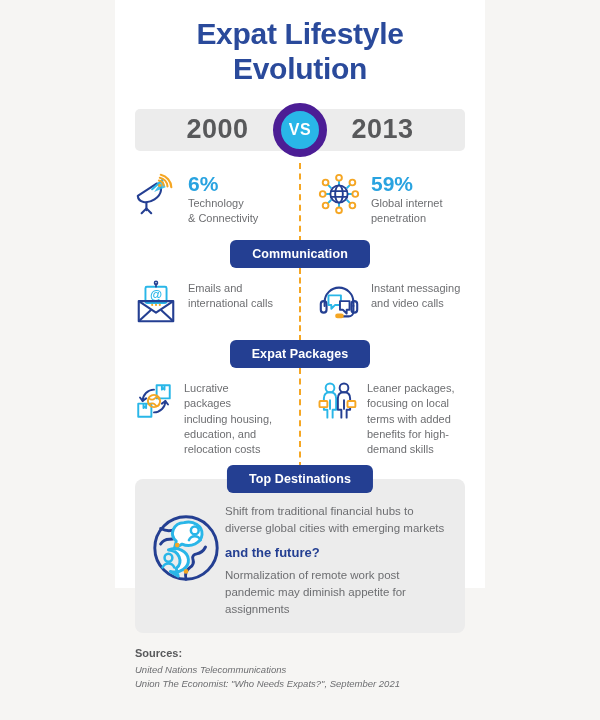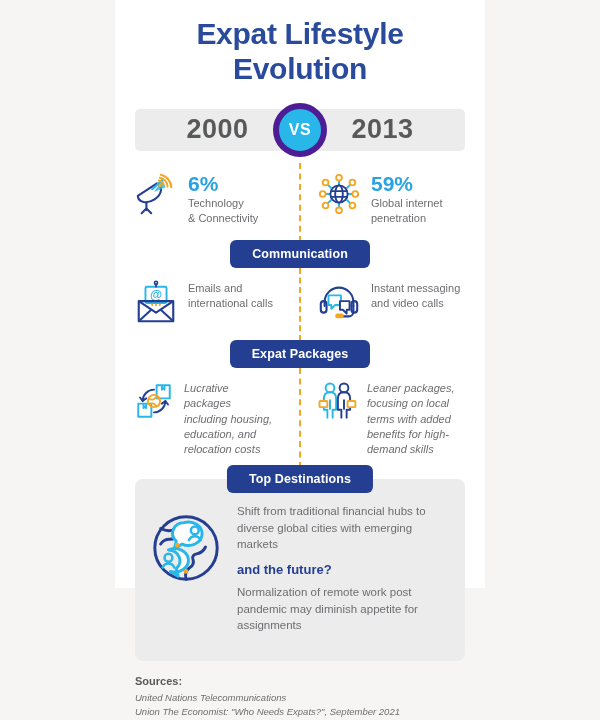--- a/index.html
+++ b/index.html
@@ -71,21 +71,21 @@
   }
   .vs-circle {
     position: absolute;
     left: 50%;
     top: 0px;
     transform: translateX(-50%);
     width: 54px;
     height: 54px;
     border-radius: 50%;
     background: #29b6e8;
-    border: 6px solid #4c1d95;
+    border: 8px solid #4c1d95;
     box-sizing: border-box;
     color: #ffffff;
     font-size: 16px;
     font-weight: bold;
     display: flex;
     align-items: center;
     justify-content: center;
     letter-spacing: 0.5px;
     z-index: 5;
   }
@@ -158,21 +158,21 @@
   
   .panel-wrap {
     position: relative;
     margin: 0 12px;
   }
   .panel {
     background: #ececec;
     border-radius: 8px;
     padding: 22px 16px 16px 12px;
     display: flex;
-    gap: 12px;
+    gap: 0;
     align-items: flex-start;
   }
   .panel .bigicon {
     flex: 0 0 auto;
     width: 78px;
     height: 78px;
     margin-top: 8px;
   }
   .panel-text { padding-top: 2px; }
   .panel-p {
@@ -349,21 +349,21 @@
               </div>
             </div>
           </div>
         </div>
       </div>
 
       <div class="badge-row">
         <span class="badge">Expat Packages</span>
       </div>
 
-      <div style="position:relative;font-style:italic;">
+      <div style="position:relative;">
         <div class="dash" style="top:-6px;height:100px;"></div>
         <div class="row">
           <div class="col left">
             <svg class="icon sm" viewBox="0 0 48 48">
               <g fill="none" stroke="#29b6e8" stroke-width="2.2" stroke-linejoin="round">
                 <rect x="27" y="6" width="15" height="15"></rect>
                 <path d="M33 6 v5 l1.5 -1.5 L36 11 V6"></path>
                 <rect x="6" y="27" width="15" height="15"></rect>
                 <path d="M12 27 v5 l1.5 -1.5 L15 32 v-5"></path>
               </g>
@@ -433,21 +433,21 @@
             <g fill="none" stroke="#29b6e8" stroke-width="2.6" stroke-linecap="round">
               <circle cx="22" cy="50" r="4"></circle>
               <path d="M16 60 a6.5 6.5 0 0 1 12 0"></path>
             </g>
             <circle cx="31" cy="37" r="2.4" fill="#f5a623"></circle>
             <circle cx="40" cy="64" r="2.4" fill="#f5a623"></circle>
           </svg>
           <div class="panel-text">
             <p class="panel-p">Shift from traditional financial hubs to diverse global cities with emerging markets</p>
             <p class="panel-h">and the future?</p>
-            <p class="panel-p" style="margin-bottom:11px;">Normalization of remote work post pandemic may diminish appetite for assignments</p>
+            <p class="panel-p" style="margin-bottom:0;">Normalization of remote work post pandemic may diminish appetite for assignments</p>
           </div>
         </div>
       </div>
 
       <div class="sources">
         <div class="src-title">Sources:</div>
         <div class="src-line">United Nations Telecommunications</div>
         <div class="src-line">Union The Economist: "Who Needs Expats?", September 2021</div>
       </div>
 

